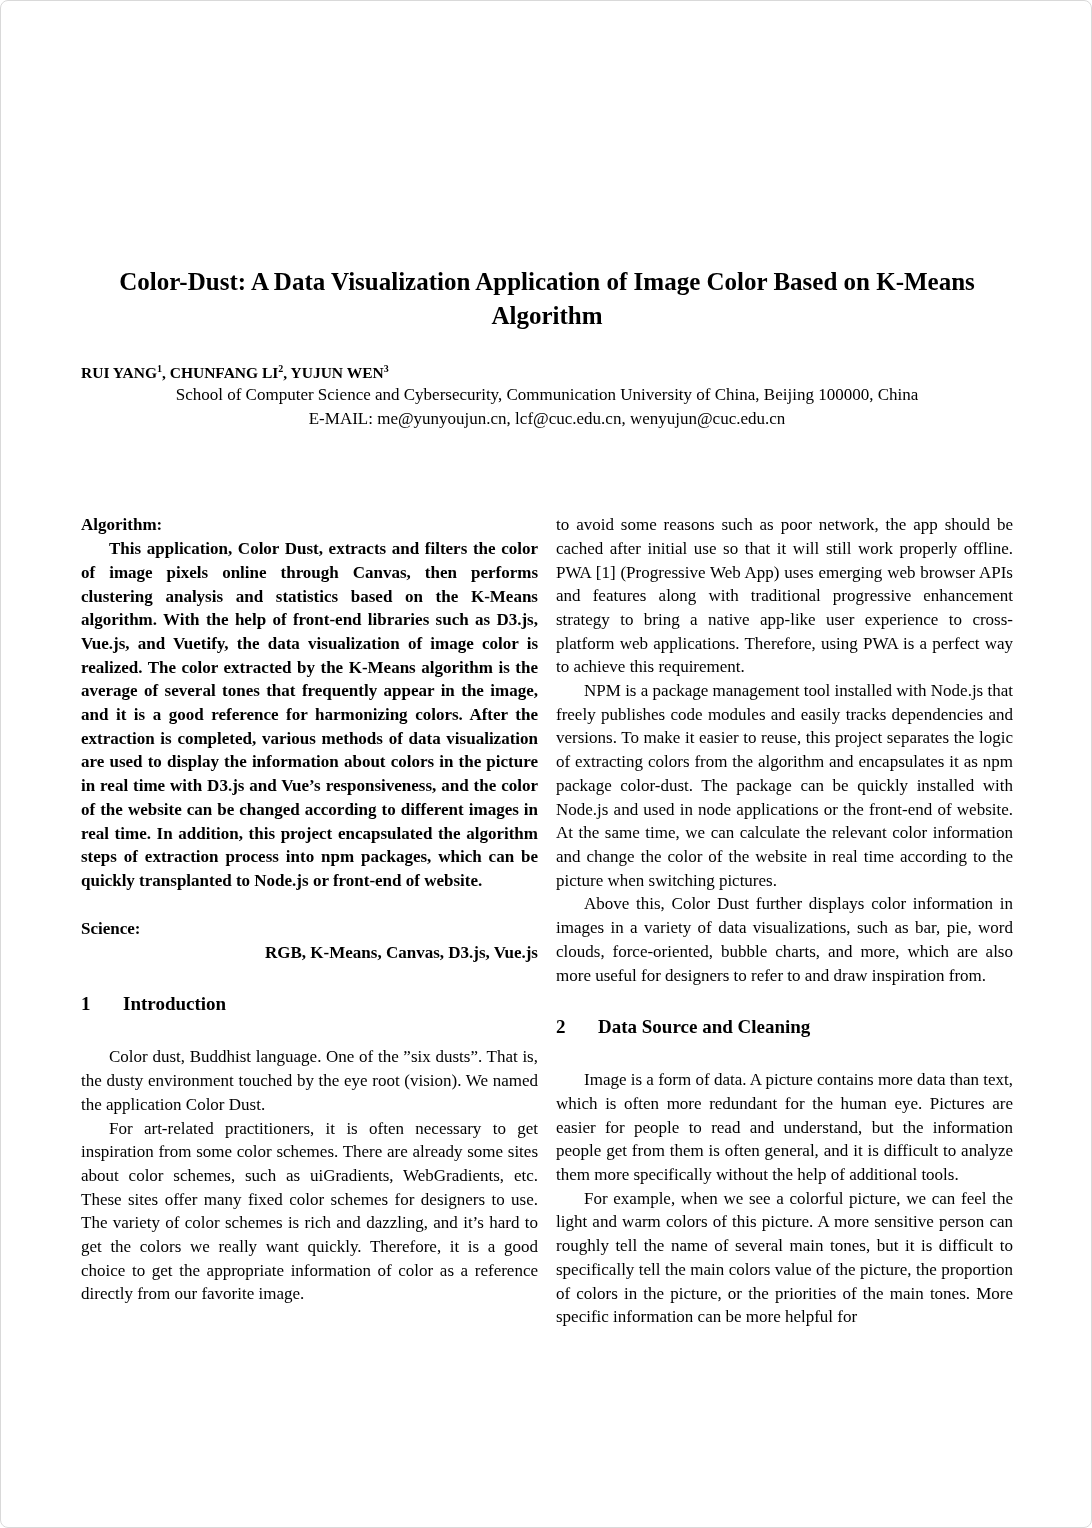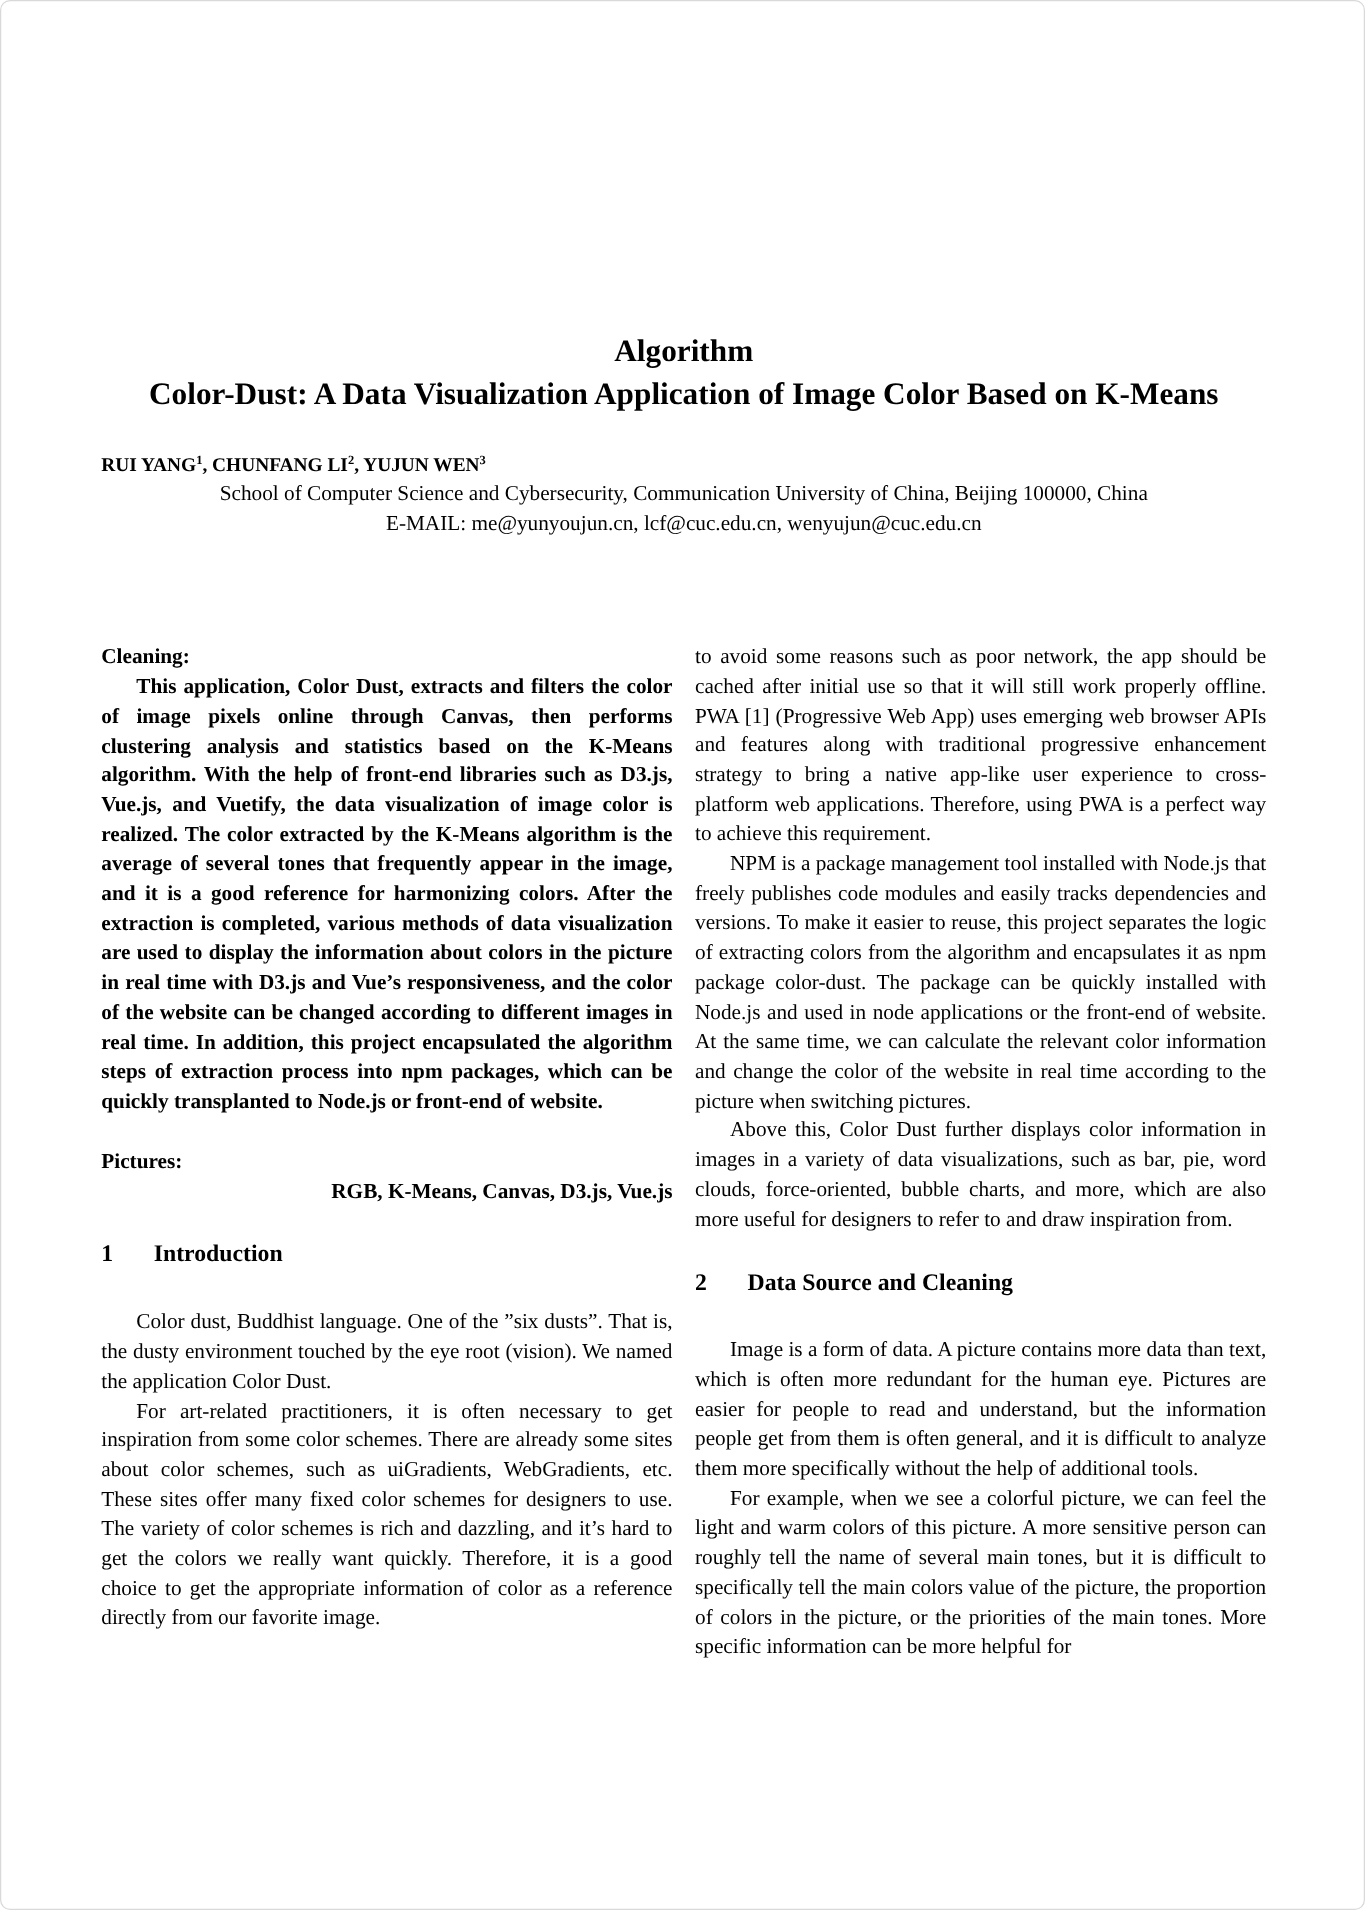--- a/index.html
+++ b/index.html
@@ -96,40 +96,40 @@
     text-indent: 0;
   }
 </style>
 </head>
 <body>
 
 <div class="page">
   <div class="content">
 
     <div class="paper-title">
+      <div>Color-Dust: A Data Visualization Application of Image Color Based on K-Means</div>
       <div>Algorithm</div>
-      <div>Color-Dust: A Data Visualization Application of Image Color Based on K-Means</div>
     </div>
 
     <div class="authors">
       <span><span>RUI YANG</span><sup>1</sup><span>, </span></span><span><span>CHUNFANG LI</span><sup>2</sup><span>, </span></span><span><span>YUJUN WEN</span><sup>3</sup><span></span></span>
     </div>
 
     <div class="affiliation-block">
       <div>School of Computer Science and Cybersecurity, Communication University of China, Beijing 100000, China</div>
       <div>E-MAIL: me@yunyoujun.cn, lcf@cuc.edu.cn, wenyujun@cuc.edu.cn</div>
     </div>
 
     <div class="columns">
 
       <div class="col">
-        <div class="block-heading">Cleaning:</div>
+        <div class="block-heading">Algorithm:</div>
         <p class="abstract-body">This application, Color Dust, extracts and filters the color of image pixels online through Canvas, then performs clustering analysis and statistics based on the K-Means algorithm. With the help of front-end libraries such as D3.js, Vue.js, and Vuetify, the data visualization of image color is realized. The color extracted by the K-Means algorithm is the average of several tones that frequently appear in the image, and it is a good reference for harmonizing colors. After the extraction is completed, various methods of data visualization are used to display the information about colors in the picture in real time with D3.js and Vue’s responsiveness, and the color of the website can be changed according to different images in real time. In addition, this project encapsulated the algorithm steps of extraction process into npm packages, which can be quickly transplanted to Node.js or front-end of website.</p>
 
-        <div class="block-heading keywords-heading">Pictures:</div>
+        <div class="block-heading keywords-heading">Science:</div>
         <p class="keywords-body">RGB, K-Means, Canvas, D3.js, Vue.js</p>
 
         <div class="section-heading">
           <span class="sec-num">1</span><span>Introduction</span>
         </div>
 
         <p class="body-par">Color dust, Buddhist language. One of the ”six dusts”. That is, the dusty environment touched by the eye root (vision). We named the application Color Dust.</p>
         <p class="body-par">For art-related practitioners, it is often necessary to get inspiration from some color schemes. There are already some sites about color schemes, such as uiGradients, WebGradients, etc. These sites offer many fixed color schemes for designers to use. The variety of color schemes is rich and dazzling, and it’s hard to get the colors we really want quickly. Therefore, it is a good choice to get the appropriate information of color as a reference directly from our favorite image.</p>
       </div>
 

